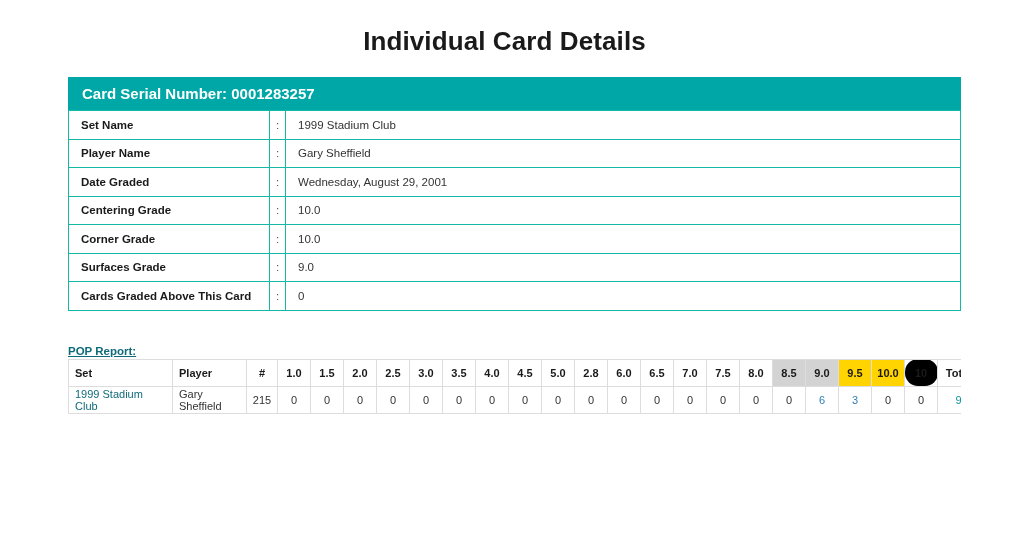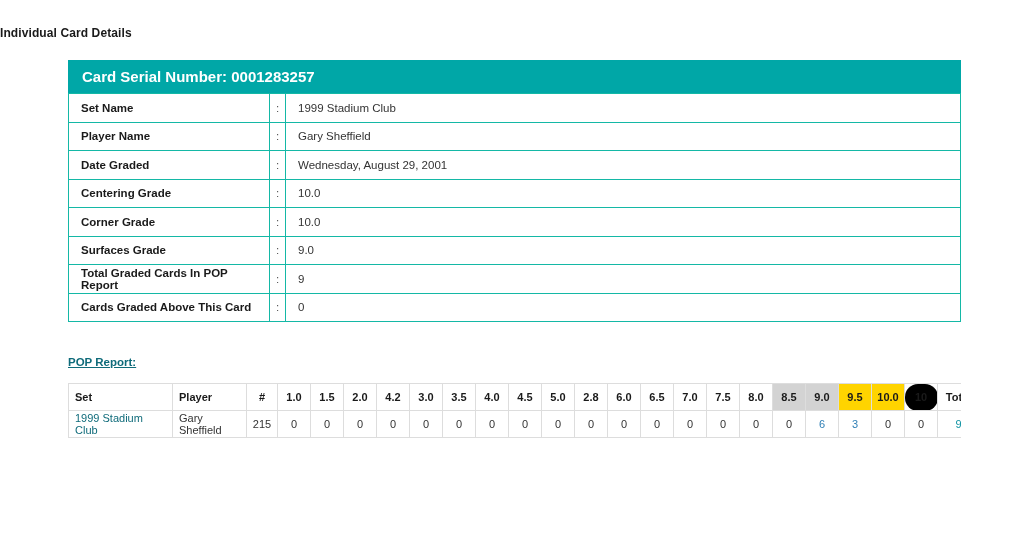--- a/index.html
+++ b/index.html
@@ -14,22 +14,22 @@
     color: #333333;
     overflow: hidden;
   }
   .page {
     position: relative;
     width: 1009px;
     height: 553px;
     box-sizing: border-box;
   }
   .page-title {
-    text-align: left;
-    font-size: 12px;
+    text-align: center;
+    font-size: 26px;
     font-weight: bold;
     color: #1a1a1a;
     margin: 26px 0 0 0;
     letter-spacing: 0.1px;
   }
   .content {
     margin: 20px 68px 0 68px;
     width: 893px;
   }
   .serial-bar {
@@ -76,21 +76,20 @@
   .pop-link {
     margin-top: 34px;
     font-size: 11.5px;
     font-weight: bold;
     color: #0f6b7a;
     text-decoration: underline;
     display: inline-block;
     cursor: pointer;
   }
   .pop-wrap {
-    margin-top: 13px;
     width: 893px;
     overflow: hidden;
   }
   table.pop {
     border-collapse: collapse;
     border: 1px solid #dddddd;
     width: 893px;
     table-layout: fixed;
     background: #ffffff;
   }
@@ -168,25 +167,20 @@
           <td class="label">Corner Grade</td>
           <td class="colon">:</td>
           <td class="value">10.0</td>
         </tr>
         <tr>
           <td class="label">Surfaces Grade</td>
           <td class="colon">:</td>
           <td class="value">9.0</td>
         </tr>
         <tr>
-          <td class="label">Total Graded Cards In POP Report</td>
-          <td class="colon">:</td>
-          <td class="value">9</td>
-        </tr>
-        <tr>
           <td class="label">Cards Graded Above This Card</td>
           <td class="colon">:</td>
           <td class="value">0</td>
         </tr>
       </tbody>
     </table>
 
     <a class="pop-link">POP Report:</a>
 
     <div class="pop-wrap">
@@ -218,21 +212,21 @@
           <col class="c-total">
         </colgroup>
         <thead>
           <tr>
             <th>Set</th>
             <th>Player</th>
             <th class="num">#</th>
             <th class="num">1.0</th>
             <th class="num">1.5</th>
             <th class="num">2.0</th>
-            <th class="num">4.2</th>
+            <th class="num">2.5</th>
             <th class="num">3.0</th>
             <th class="num">3.5</th>
             <th class="num">4.0</th>
             <th class="num">4.5</th>
             <th class="num">5.0</th>
             <th class="num">2.8</th>
             <th class="num">6.0</th>
             <th class="num">6.5</th>
             <th class="num">7.0</th>
             <th class="num">7.5</th>

